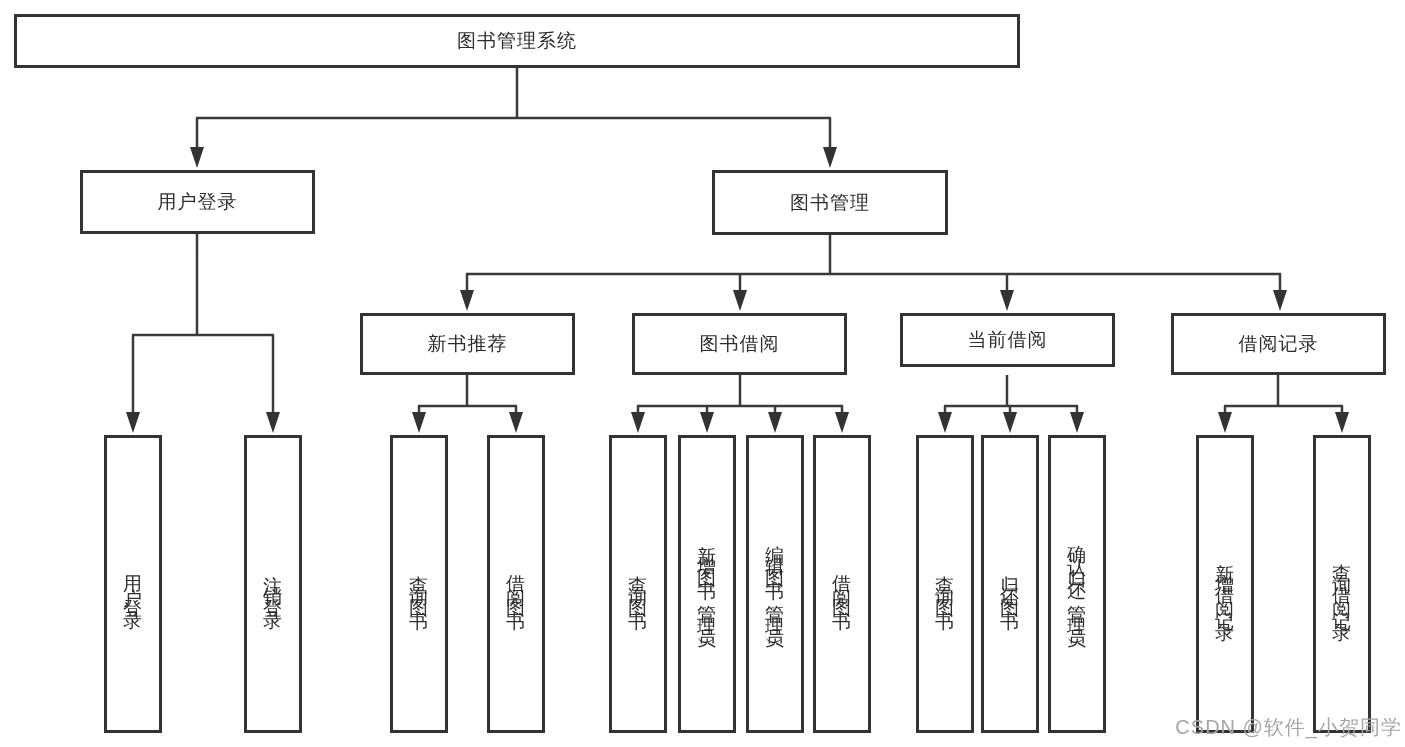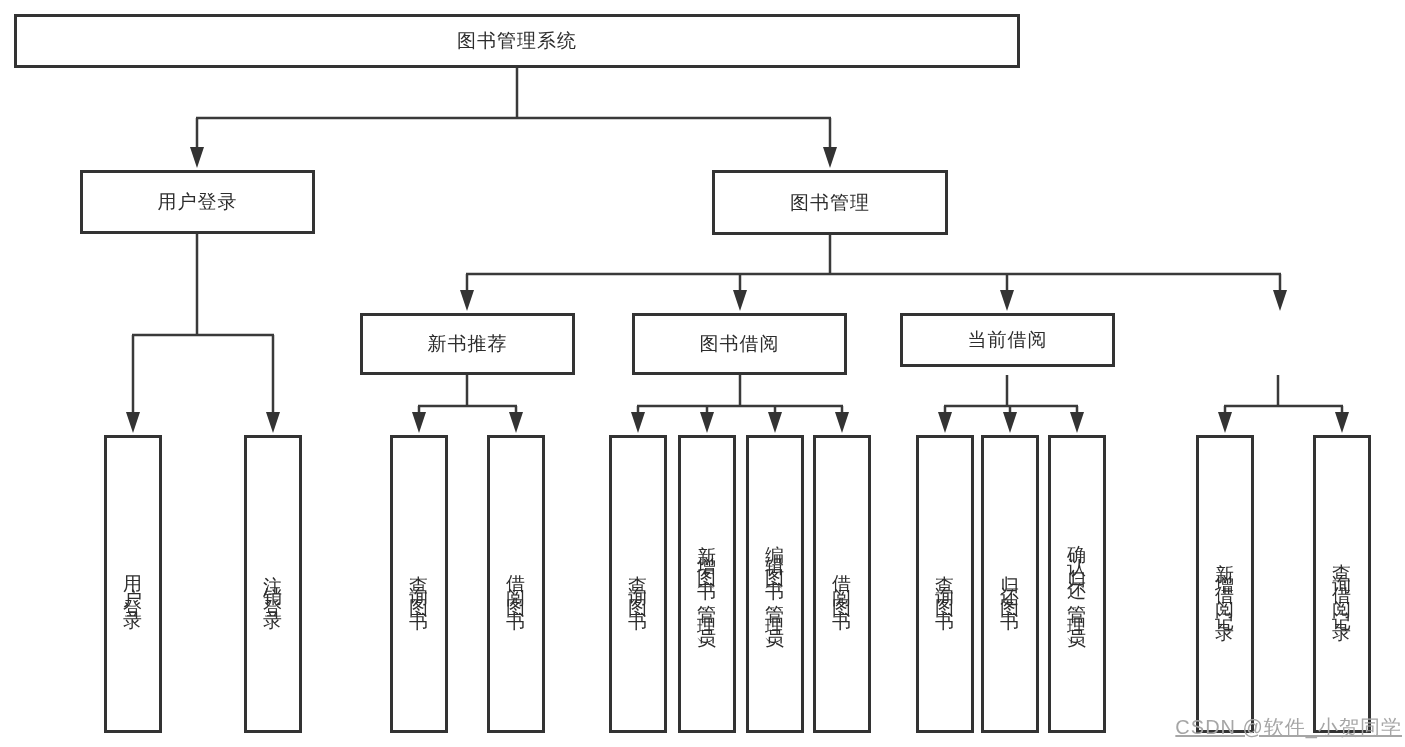--- a/index.html
+++ b/index.html
@@ -33,21 +33,20 @@
     text-orientation:mixed;
     font-size:19px;
     letter-spacing:12px;
     line-height:1;
     white-space:nowrap;
   }
   .watermark{
     position:absolute;right:3px;bottom:6px;
     color:#a6a6a6;font-size:20px;letter-spacing:1px;
     z-index:2;
-    text-decoration:underline;
   }
 </style>
 </head>
 <body>
 
 <div class="canvas">
 
   <svg class="wires" viewBox="0 0 1405 747">
 
     <line x1="517" y1="68" x2="517" y2="119"></line>
@@ -123,20 +122,23 @@
 
   <div class="node" style="left:712px;top:170px;width:236px;height:65px;">
     <span>图书管理</span>
   </div>
   <div class="node" style="left:632px;top:313px;width:215px;height:62px;font-family:Liberation Serif, serif;">
     <span>图书借阅</span>
   </div>
   <div class="node" style="left:900px;top:313px;width:215px;height:54px;">
     <span>当前借阅</span>
   </div>
+  <div class="node" style="left:1171px;top:313px;width:215px;height:62px;">
+    <span>借阅记录</span>
+  </div>
 
   <div class="leaf" style="left:104px;">
     <span class="vtext">用户登录</span>
   </div>
   <div class="leaf" style="left:244px;">
     <span class="vtext">注销登录</span>
   </div>
 
   <div class="leaf" style="left:390px;">
     <span class="vtext">查询图书</span>

